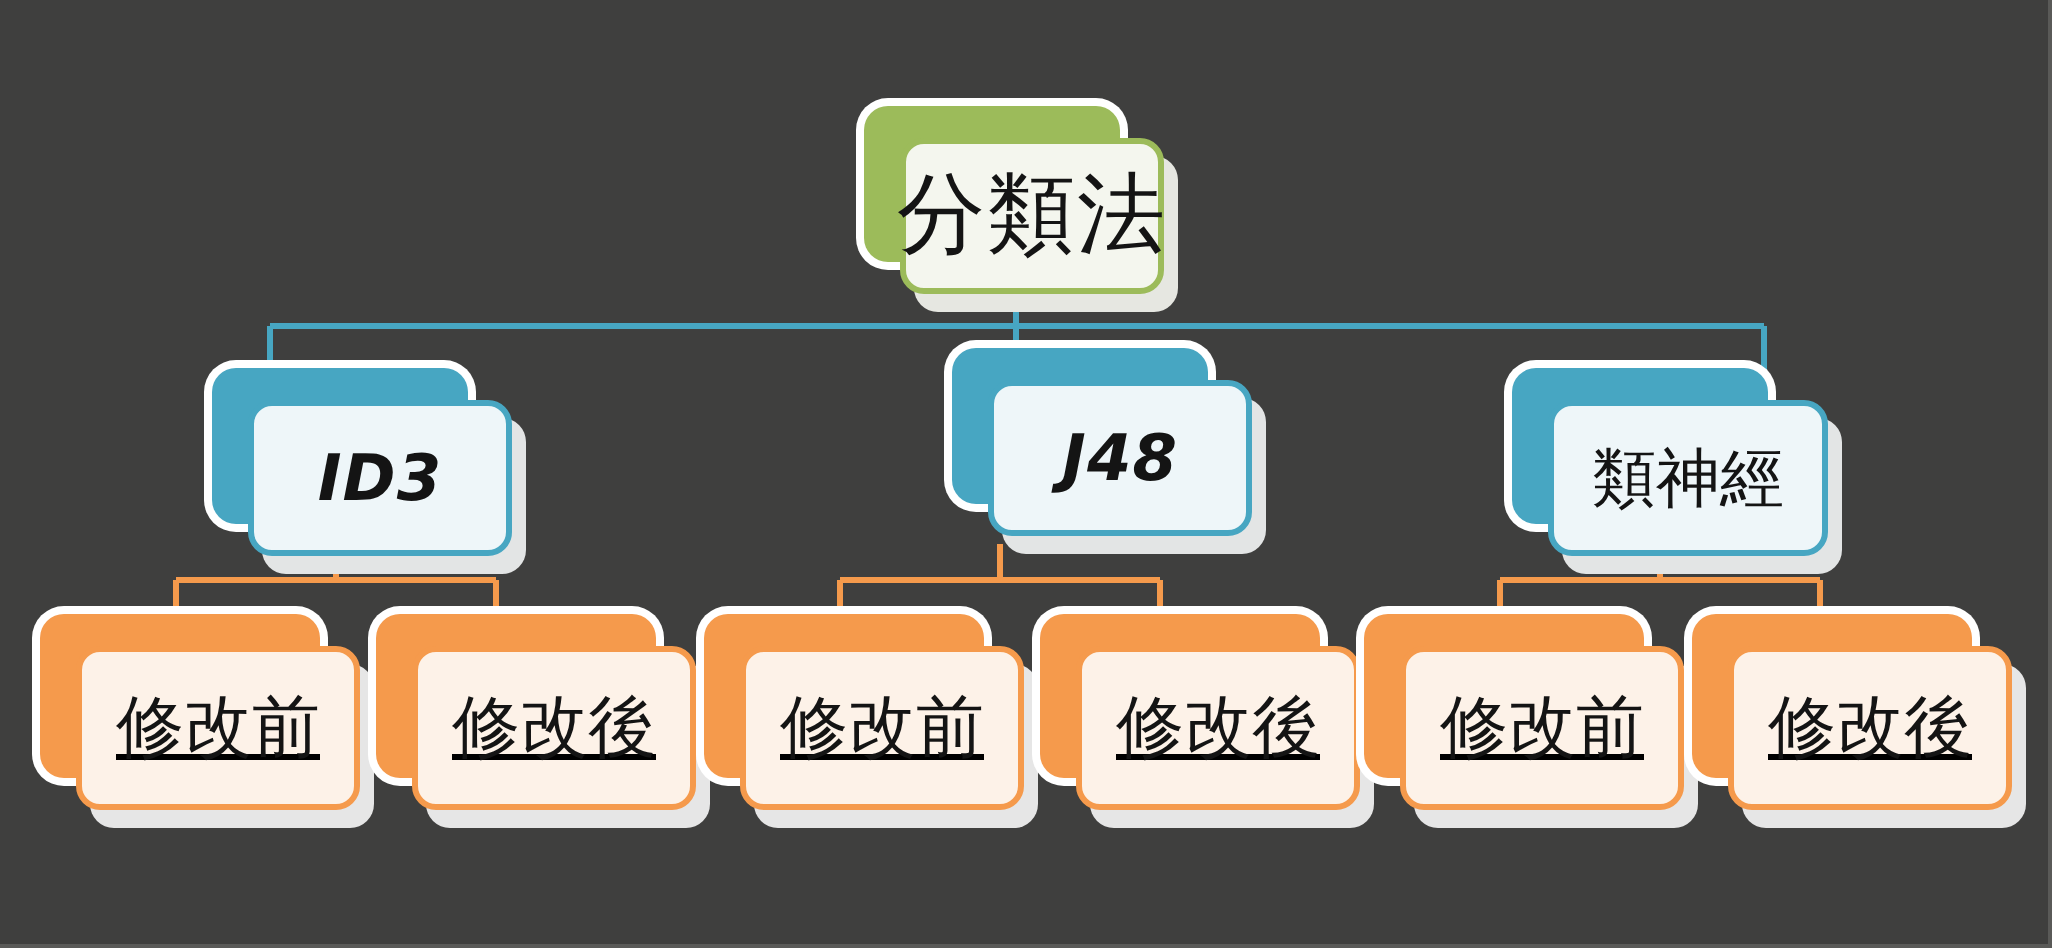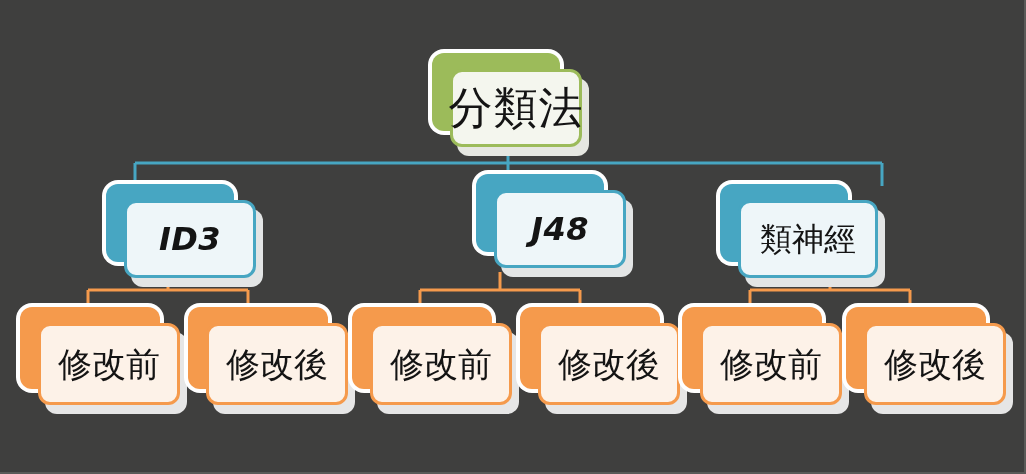--- a/index.html
+++ b/index.html
@@ -72,20 +72,21 @@
   }
   .node.teal .label { font-size: 32px; }
   .node.teal .label.bold { font-weight: 700; letter-spacing: 0.5px; font-style: italic; }
 
   
   .node.orange .plate { background: #f59a4c; }
   .node.orange .card {
     background: #fdf2e8;
     border: 3px solid #f59a4c;
     box-shadow: 7px 9px 0 0 #e6e6e6;
+    text-decoration: underline;
   }
   .node.orange .label { font-size: 34px; font-weight: 400; }
 </style>
 </head>
 <body>
 
 <div id="canvas">
 
   <svg id="connectors" viewBox="0 0 1026 474" width="1026" height="474">
 
@@ -133,21 +134,21 @@
     </div>
   </div>
 
   <div class="node teal" style="left:436px; top:174px; width:160px; height:100px;margin-left:40px;">
     <div class="plate" style="width:128px; height:78px;"></div>
     <div class="card" style="left:18px; top:16px; width:132px; height:78px;">
       <span class="label bold">J48</span>
     </div>
   </div>
 
-  <div class="node teal" style="left:720px; top:184px; width:160px; height:100px;padding-left:35px;">
+  <div class="node teal" style="left:756px; top:184px; width:160px; height:100px;padding-left:35px;">
     <div class="plate" style="width:128px; height:78px;"></div>
     <div class="card" style="left:18px; top:16px; width:140px; height:78px;">
       <span class="label">類神經</span>
     </div>
   </div>
 
   <div class="node orange" style="left:20px; top:307px; width:172px; height:104px;">
     <div class="plate" style="width:140px; height:82px;"></div>
     <div class="card" style="left:18px; top:16px; width:142px; height:82px;">
       <span class="label">修改前</span>

